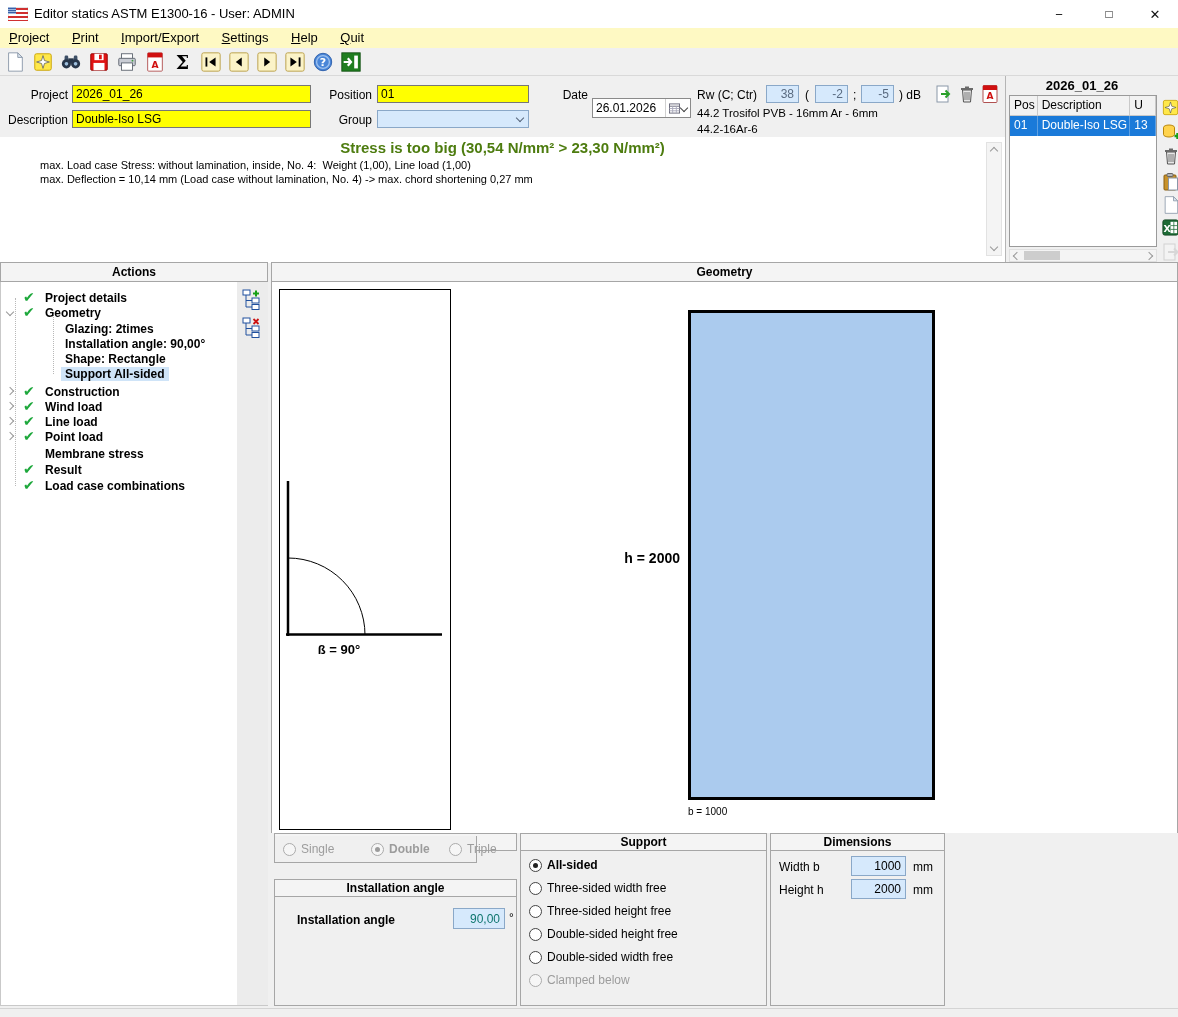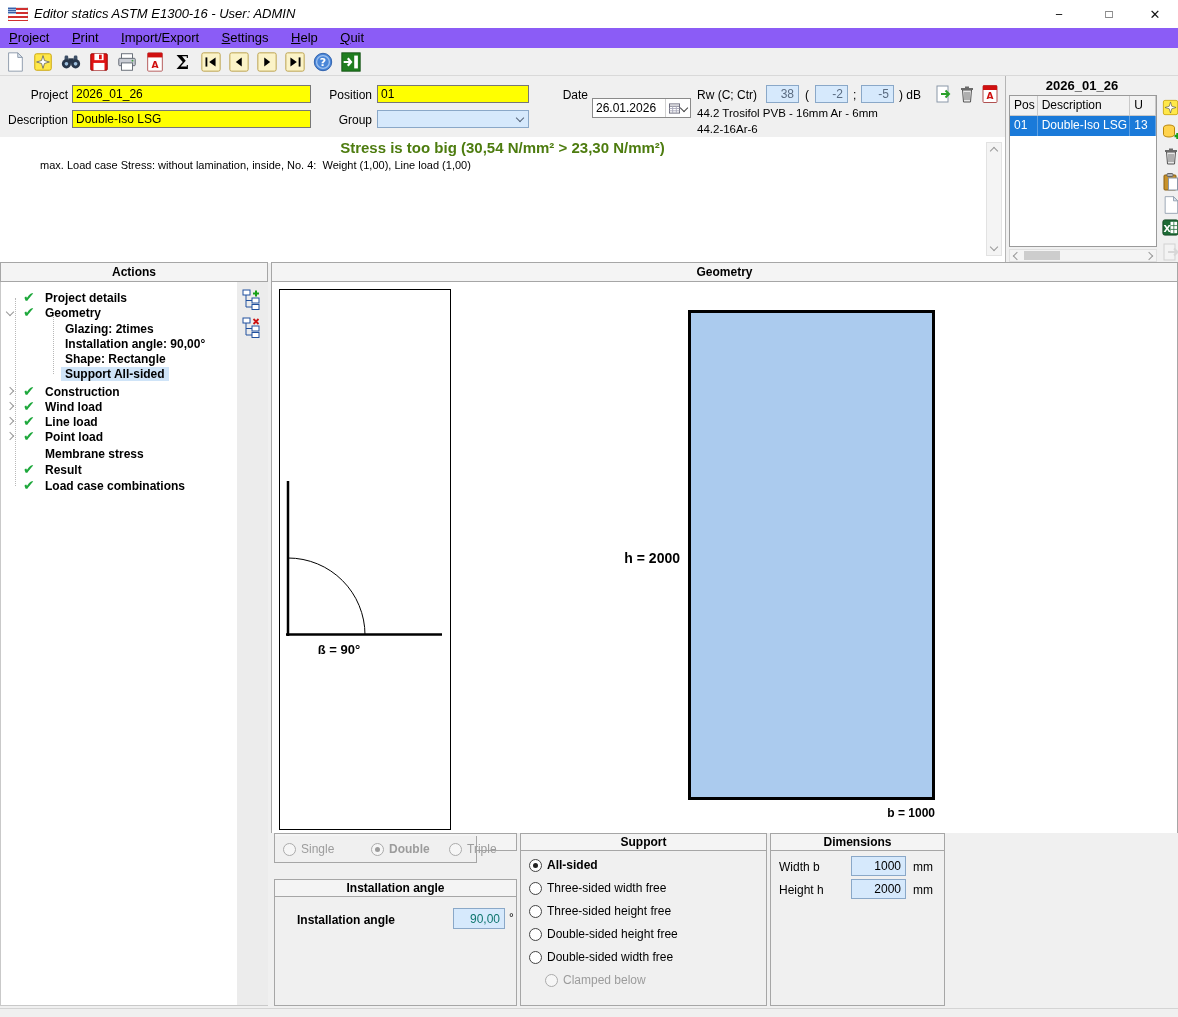--- a/index.html
+++ b/index.html
@@ -2,26 +2,26 @@
 <html><head>
 <meta charset="utf-8">
 <style>
   * { margin:0; padding:0; box-sizing:border-box; }
   html,body { width:1178px; height:1017px; }
   body { font-family:"Liberation Sans","DejaVu Sans",sans-serif; background:#f0f0f0; position:relative; overflow:hidden; color:#000; }
   .abs { position:absolute; }
 
   
   #titlebar { left:0; top:0; width:1178px; height:28px; background:#fff; }
-  #title-text { left:34px; top:0; height:28px; line-height:28px; font-size:13px;font-style:italic; }
+  #title-text { left:34px; top:0; height:28px; line-height:28px; font-size:13px; }
   .winbtn { top:0; width:38px; height:28px; display:flex; align-items:center; justify-content:center; font-size:13px; color:#111; }
   #btn-min { left:1040px; } #btn-max { left:1090px; font-size:12px; } #btn-close { left:1136px; }
 
   
-  #menubar { left:0; top:28px; width:1178px; height:20px; background:#8b5cf6; }
+  #menubar { left:0; top:28px; width:1178px; height:20px; background:#fef9c3; }
   .menu-item { display:inline-block; padding:2px 9px; font-size:13px; }
   .menu-item::first-letter { text-decoration:underline; }
 
   
   #toolbar { left:0; top:48px; width:1178px; height:28px; background:#f0f0f0; border-bottom:1px solid #d9d9d9; display:flex; align-items:center; padding-left:2px; gap:3px; }
   .tbtn { width:25px; height:25px; display:flex; align-items:center; justify-content:center; }
   .sigma { font-family:"DejaVu Serif",serif; font-size:19px; font-weight:bold; }
 
   
   #topsection { left:0; top:76px; width:1178px; height:187px; background:#f0f0f0; }
@@ -75,21 +75,21 @@
   .titem.selected .lbl { background:#cfe4f8; padding:0 4px; margin-left:-4px; }
   .vdots { position:absolute; border-left:1px dotted #b8b8b8; width:0; }
   .gutbtn { position:absolute; width:24px; height:24px; }
 
   
   #geo-canvas { left:271px; top:282px; width:907px; height:551px; background:#fff; border-left:1px solid #a6a6a6; border-right:1px solid #a6a6a6; }
   #angle-box { left:279px; top:289px; width:172px; height:541px; background:#fff; border:1px solid #000; }
   #angle-label { position:absolute; left:14px; top:352px; width:90px; text-align:center; font-weight:bold; font-size:13px; }
   #glass-rect { left:688px; top:310px; width:247px; height:490px; background:#abcbee; border:3px solid #000; }
   #h-label { left:578px; top:550px; width:102px; text-align:right; font-weight:bold; font-size:14px; }
-  #b-label { left:688px; top:806px; width:247px; text-align:right; font-weight:bold; font-size:12px; }
+  #b-label { left:688px; top:806px; width:247px; text-align:left; font-weight:normal; font-size:10px; }
 
   
   .panel-body { position:absolute; background:#f0f0f0; border:1px solid #a6a6a6; border-top:0; }
   .radio { width:13px; height:13px; border:1px solid #444; border-radius:50%; background:#fff; display:inline-block; position:relative; margin-right:5px; flex:none; }
   .radio.checked::after { content:""; position:absolute; left:3px; top:3px; width:5px; height:5px; border-radius:50%; background:#222; }
   .radio-row { position:absolute; display:flex; align-items:center; font-size:12px; white-space:nowrap; }
   .radio-row.disabled { color:#9c9c9c; }
   .radio-row.disabled .radio { border-color:#ababab; background:#f6f6f6; }
   .radio-row.disabled .radio.checked::after { background:#9c9c9c; }
   .bold { font-weight:bold; }
@@ -286,20 +286,21 @@
       </svg>
   </div>
 
   <div class="smalltext" style="left:697px;top:31px">44.2 Trosifol PVB - 16mm Ar - 6mm</div>
   <div class="smalltext" style="left:697px;top:47px">44.2-16Ar-6</div>
 </div>
 
 <div class="abs" id="msgbox">
   <div id="warning">Stress is too big (30,54 N/mm² &gt; 23,30 N/mm²)</div>
   <div class="msg-line" style="top:22px">max. Load case Stress: without lamination, inside, No. 4:  Weight (1,00), Line load (1,00)</div>
+  <div class="msg-line" style="top:36px">max. Deflection = 10,14 mm (Load case without lamination, No. 4) -&gt; max. chord shortening 0,27 mm</div>
   <div class="vscroll">
     <span class="chev up"></span>
     <span class="chev down"></span>
   </div>
 </div>
 
 <div class="abs" id="browser">
   <div id="browser-title">2026_01_26</div>
   <div id="ptable">
     <div class="prow phead">
@@ -506,21 +507,21 @@
       <span>Three-sided height free</span>
     </div>
   <div class="radio-row" style="left:8px;top:76px">
       <span class="radio"></span>
       <span>Double-sided height free</span>
     </div>
   <div class="radio-row" style="left:8px;top:99px">
       <span class="radio"></span>
       <span>Double-sided width free</span>
     </div>
-  <div class="radio-row disabled" style="left:24px;top:122px">
+  <div class="radio-row disabled" style="left:8px;top:122px">
       <span class="radio"></span>
       <span>Clamped below</span>
     </div>
 </div>
 
 <div class="sec-header" style="left:770px;top:833px;width:175px;height:18px;line-height:16px">Dimensions</div>
 <div class="panel-body" style="left:770px;top:851px;width:175px;height:155px">
   <div class="dim-label" style="left:8px;top:9px">Width b</div>
   <input class="bluefield" style="left: 80px; top: 5px; width: 55px; height: 20px; color: rgb(0, 0, 0);" value="1000">
   <div class="unit" style="left:142px;top:9px">mm</div>

